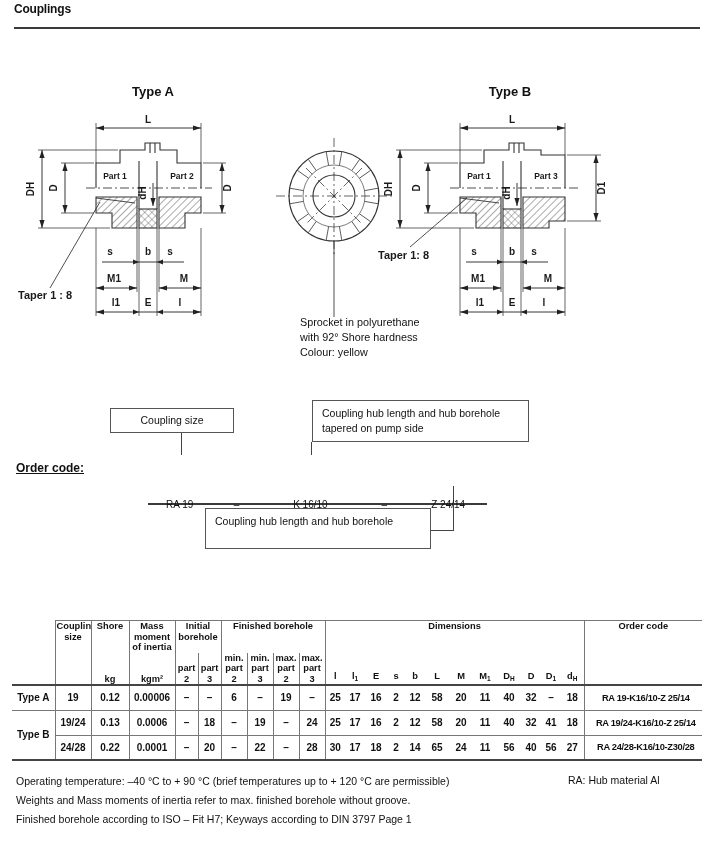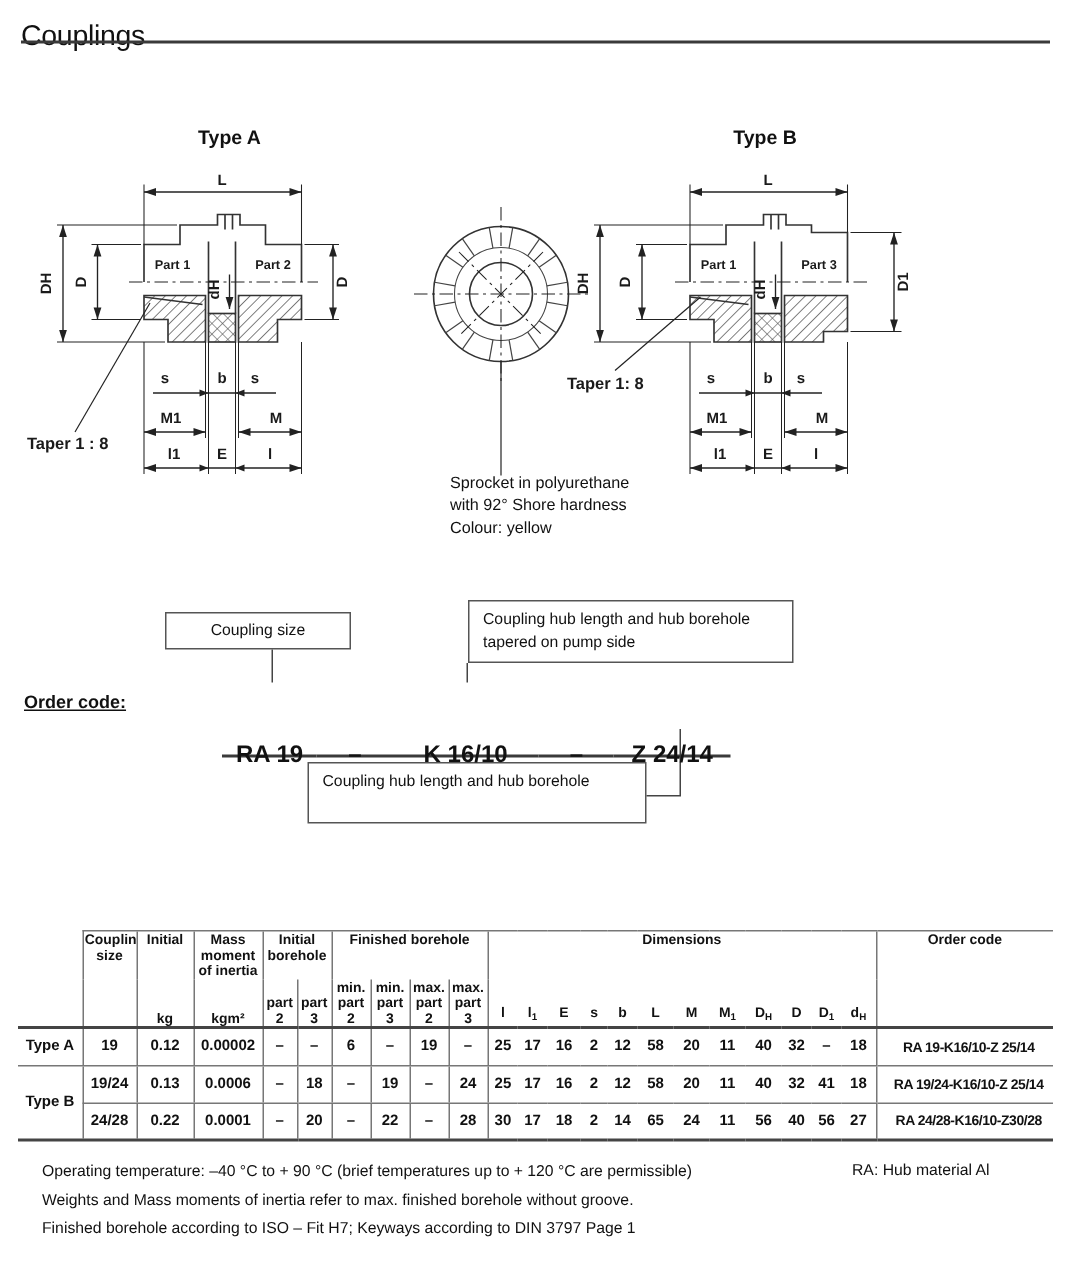--- a/index.html
+++ b/index.html
@@ -1,54 +1,54 @@
 <!DOCTYPE html>
 <html><head>
 <meta charset="utf-8">
 <style>
   html,body{margin:0;padding:0;background:#fff;}
   .page{position:relative;width:714px;height:851px;background:#fff;overflow:hidden;
         font-family:"Liberation Sans",sans-serif;color:#111;}
   .abs{position:absolute;}
-  .hdr{left:14px;top:14px;font-size:19px;font-weight:normal;letter-spacing:-0.2px;}
+  .hdr{left:14px;top:2px;font-size:12px;font-weight:bold;letter-spacing:-0.2px;}
   .hrule{left:14px;top:27px;width:686px;height:0;border-top:2px solid #3a3a3a;}
   .dtitle{top:84px;width:80px;text-align:center;font-size:13px;font-weight:bold;}
   
   svg text{font-family:"Liberation Sans",sans-serif;font-weight:bold;fill:#1a1a1a;}
   .dl{font-size:10px;text-anchor:middle;}
   .pl{font-size:8.5px;text-anchor:middle;}
   .tl{font-size:11px;text-anchor:start;}
   .note{left:256px;top:315px;font-size:10.8px;line-height:15px;margin-left:44px;}
   
   .ocl{left:16px;top:461px;font-size:12px;font-weight:bold;text-decoration:underline;}
   .callout{border:1px solid #555;font-size:10.5px;line-height:15px;box-sizing:border-box;}
   .co-center{display:flex;align-items:center;justify-content:center;}
   .co-lines{padding:5px 0 0 9px;}
   .codes{left:148px;top:455px;width:339px;height:31px;display:flex;}
   .codes .seg{border:1.5px solid #3a3a3a;border-left-width:0.75px;border-right-width:0.75px;
-      display:flex;align-items:center;justify-content:center;font-size:16px;font-weight:bold;box-sizing:border-box;margin-top:48px;}
+      display:flex;align-items:center;justify-content:center;font-size:10px;font-weight:normal;box-sizing:border-box;margin-top:48px;}
   .codes .seg:first-child{border-left-width:1.5px;}
   .codes .seg:last-child{border-right-width:1.5px;}
   .vline{border-left:1px solid #444;width:0;}
   .hline{border-top:1px solid #444;height:0;}
   
   table.spec{border-collapse:collapse;table-layout:fixed;width:690px;font-size:10px;}
   table.spec th,table.spec td{padding:0 1px;font-weight:bold;text-align:center;overflow:hidden;}
   table.spec th{font-size:9.3px;line-height:10.5px;}
   .bt{border-top:1px solid #777;}
   .bl{border-left:1px solid #777;}
   .hb{border-bottom:2px solid #444;}
   .rb{border-bottom:1px solid #777;}
   .bb{border-bottom:2px solid #444;}
   .vt{vertical-align:top;padding-top:3px;}
   .vb{vertical-align:bottom;padding-bottom:2px;}
   .pre{white-space:pre-line;}
   .subsc{font-size:6.5px;vertical-align:-2px;}
   .ordc{text-align:left;padding-left:6px !important;font-size:9.3px;letter-spacing:-0.3px;margin-left:24px;}
-  .ftr{font-size:10.5px;line-height:19px;margin-left:12px;}
+  .ftr{font-size:10.5px;line-height:19px;}
   .ftr-note{font-size:10.5px;font-weight:normal;}
 </style>
 </head>
 <body>
 
 <div class="page">
 
   <div class="abs hdr">Couplings</div>
   <div class="abs hrule"></div>
 
@@ -299,21 +299,21 @@
       <col style="width:24px">
         <col style="width:20px">
         <col style="width:20px">
         <col style="width:23px">
       <col style="width:118px">
     </colgroup>
     <tbody>
         <tr>
       <th rowspan="2" class="hb"></th>
       <th class="bt bl vt">Coupling size</th>
-      <th class="bt bl vt">Initial</th>
+      <th class="bt bl vt">Shore</th>
       <th class="bt bl vt">Mass moment of inertia</th>
       <th class="bt bl vt" colspan="2">Initial borehole</th>
       <th class="bt bl vt" colspan="4">Finished borehole</th>
       <th class="bt bl vt" colspan="12">Dimensions</th>
       <th class="bt bl vt hb" rowspan="2" style="vertical-align:top">Order code</th>
     </tr>
     <tr>
       <th class="bl vb hb"></th>
       <th class="bl vb hb">kg</th>
       <th class="bl vb hb">kgm²</th>
@@ -343,21 +343,21 @@
       <th class="vb hb"><span>M</span><span class="subsc">1</span></th>
       <th class="vb hb"><span>D</span><span class="subsc">H</span></th>
       <th class="vb hb"><span>D</span><span class="subsc"></span></th>
       <th class="vb hb"><span>D</span><span class="subsc">1</span></th>
       <th class="vb hb"><span>d</span><span class="subsc">H</span></th>
     </tr>
     <tr style="height:25px">
       <td class="rb">Type A</td>
       <td class="bl rb">19</td>
       <td class="bl rb">0.12</td>
-      <td class="bl rb">0.00002</td>
+      <td class="bl rb">0.00006</td>
       <td class="bl rb">–</td>
       <td class="bl rb">–</td>
       <td class="bl rb">6</td>
       <td class="bl rb">–</td>
       <td class="bl rb">19</td>
       <td class="bl rb">–</td>
       <td class="bl rb">25</td>
       <td class="rb">17</td>
       <td class="rb">16</td>
       <td class="rb">2</td>

